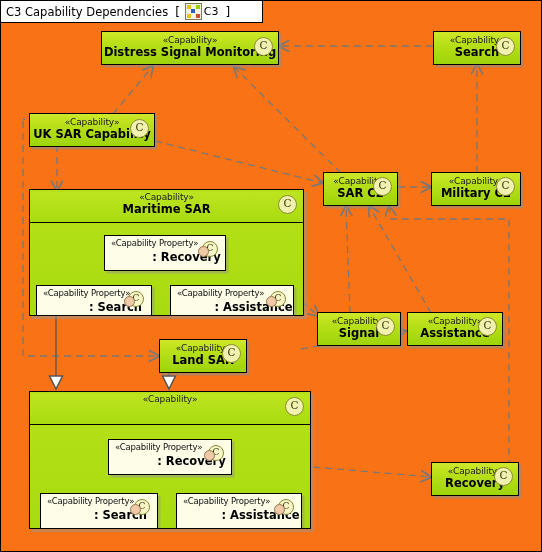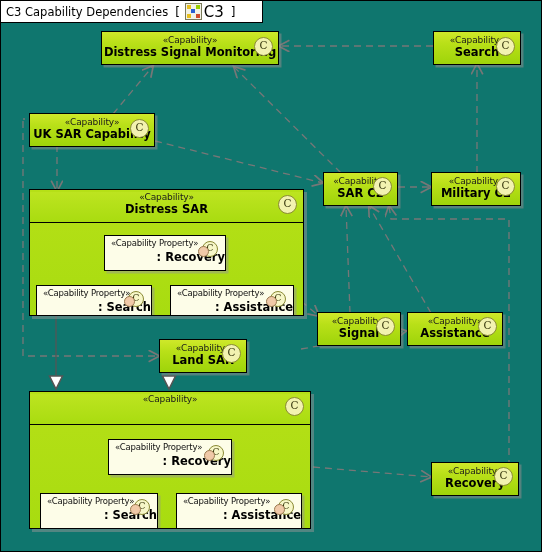--- a/index.html
+++ b/index.html
@@ -3,21 +3,21 @@
 <meta charset="utf-8">
 <style>
   html,body{margin:0;padding:0;background:#ffffff;}
   body{font-family:"DejaVu Sans",sans-serif;}
 
   #frame{
     position:relative;
     width:542px;height:552px;
     box-sizing:border-box;
     border:1px solid #000;
-    background:#0f766e;
+    background:#f97316;
     overflow:hidden;
   }
 
   
   #diagram-header{
     position:absolute;left:0;top:0;
     width:262px;height:22px;
     box-sizing:border-box;
     border-right:1px solid #000;
     border-bottom:1px solid #000;
@@ -31,21 +31,21 @@
     position:absolute;right:-1px;top:-1px;
     width:9px;height:9px;
     background:#fff;
     border-left:1px solid #000;
     border-bottom:1px solid #000;
     transform:translate(0,0);
     display:none;
   }
   .hdr-title{font-size:11.5px;color:#000;}
   .hdr-bracket{font-size:12px;color:#000;margin:0 3px 0 7px;}
-  .hdr-code{font-size:15px;color:#000;}
+  .hdr-code{font-size:11px;color:#000;}
   .hdr-icon{
     display:inline-block;
     width:15px;height:15px;
     position:relative;
     margin:0 2px;
     background:#f2f2e6;
     border:1px solid #7a7a5a;
     vertical-align:middle;
   }
   .hdr-icon .i-a{position:absolute;left:1px;top:1px;width:4px;height:4px;background:#e8c020;}
@@ -110,21 +110,21 @@
     box-shadow:2.5px 2.5px 0 rgba(150,150,150,.5);
   }
   .prop .pstereo{
     display:block;
     font-size:8.5px;color:#111;
     line-height:11px;
     padding:2px 0 0 6px;
     letter-spacing:-0.2px;
   }
   .prop .pname{
-    display:block;text-align:right;
+    display:block;text-align:center;
     font-size:11.5px;font-weight:bold;color:#000;
     line-height:14px;
     margin-top:1px;
     padding-left:43px;
   }
   .picon{position:absolute;right:7px;top:5px;width:20px;height:16px;}
   .picon .ring{
     position:absolute;right:0;top:0;
     width:14px;height:14px;border-radius:50%;
     background:#f7f7c8;border:1.2px solid #8a8a35;
@@ -265,21 +265,21 @@
 
   <div class="cap tight" style="left:430px;top:461px;width:88px;height:34px;">
     <span class="stereo">«Capability»</span>
     <span class="nm">Recovery</span>
     <span class="cbadge" style="right:5px;top:4px;">C</span>
   </div>
 
   <div class="cap big" style="left:28px;top:188px;width:275px;height:127px;">
     <div class="hdrband">
       <span class="stereo">«Capability»</span>
-      <span class="nm">Distress SAR</span>
+      <span class="nm">Maritime SAR</span>
       <span class="cbadge" style="right:6px;top:5px;">C</span>
     </div>
     <div class="body">
 
       <div class="prop" style="left:74px;top:12px;width:122px;height:36px;">
         <span class="pstereo">«Capability Property»</span>
         <span class="pname">: Recovery</span>
         <span class="picon">
           <span class="ring">C</span>
             <span class="dot"></span>

